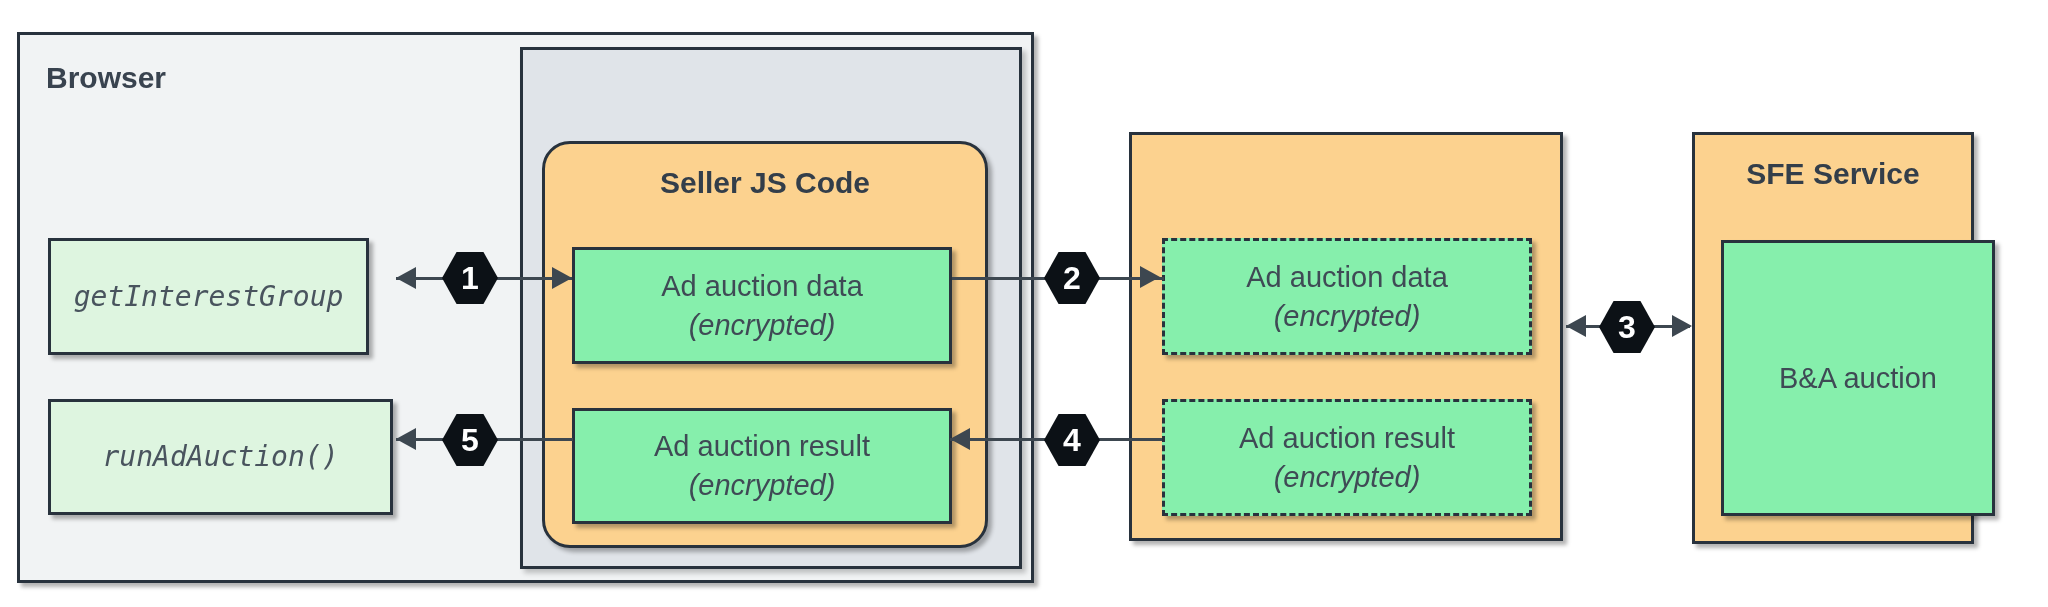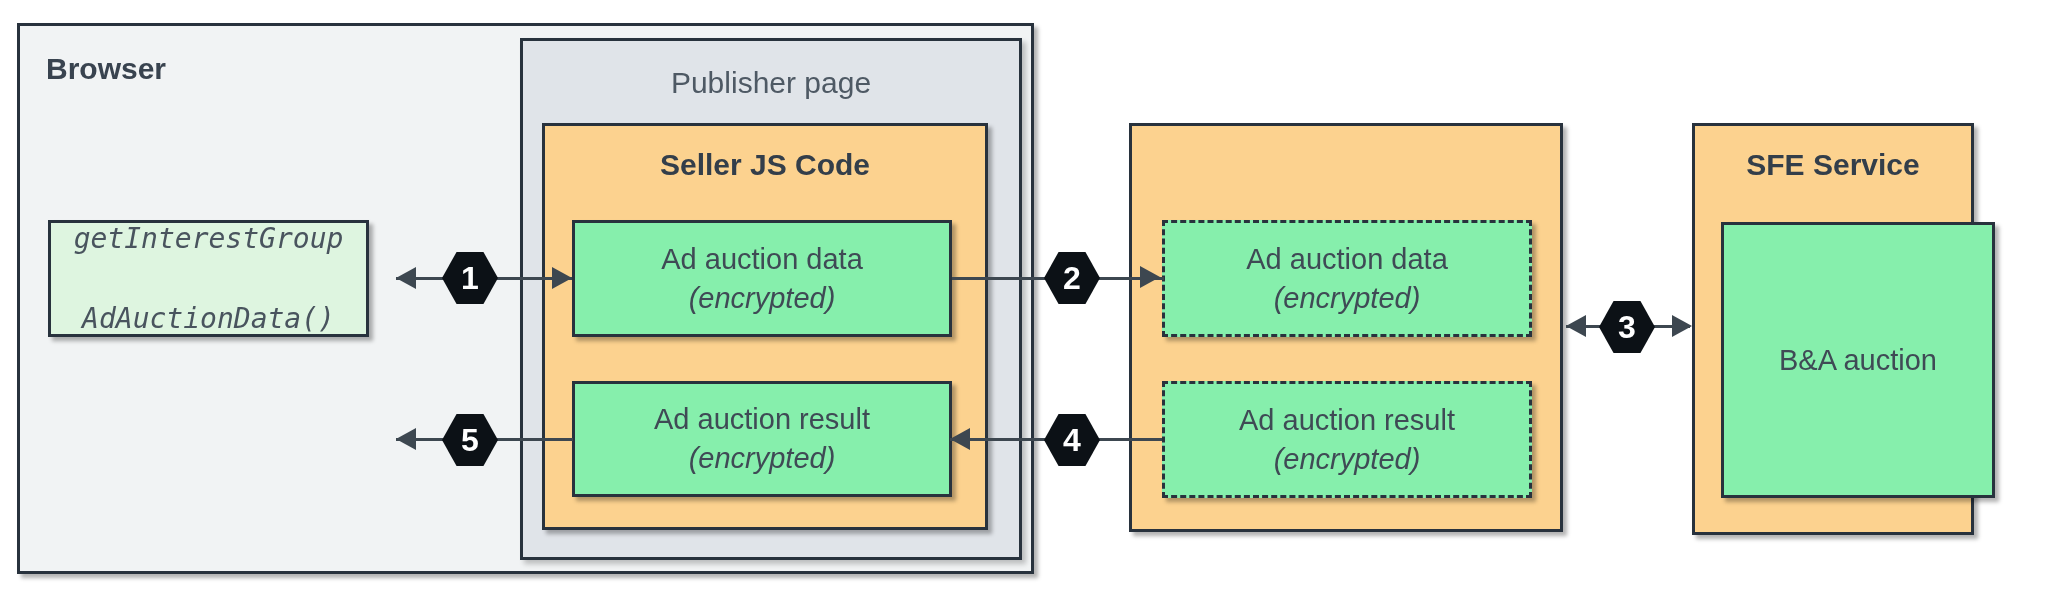--- a/index.html
+++ b/index.html
@@ -2,34 +2,34 @@
 <html><head>
 <meta charset="utf-8">
 <style>
   html,body{margin:0;padding:0;background:#ffffff;}
   *{box-sizing:border-box;}
   #canvas{
     position:relative;width:2048px;height:607px;background:#ffffff;overflow:hidden;
     font-family:"Liberation Sans",sans-serif;
   }
   .box{position:absolute;border:3px solid #28323d;}
-  .shadow{box-shadow:4px 4px 4px rgba(0,0,0,0.30);}
+  .shadow{box-shadow:4px 4px 4px rgba(0,0,0,0.30);margin-top:9px;}
   .softshadow{box-shadow:4px 4px 5px rgba(0,0,0,0.22);}
 
   .browser{left:17px;top:23px;width:1017px;height:551px;background:#f1f3f4;}
   .browser-label{position:absolute;left:26px;top:26px;font-size:30px;font-weight:bold;color:#39434f;}
 
   .publisher{left:500px;top:12px;width:502px;height:522px;background:#e0e4e9;}
   .publisher-label{position:absolute;left:0;top:25px;width:100%;text-align:center;
     font-size:30px;color:#4e5964;}
 
   .panel-title{position:absolute;left:0;top:22px;width:100%;text-align:center;
     font-size:30px;font-weight:bold;color:#333e4a;}
 
-  .sellerjs{left:19px;top:82px;width:446px;height:407px;background:#fcd28f;}
+  .sellerjs{left:19px;top:82px;width:446px;height:407px;background:#fcd28f;border-radius:28px;}
   .sas{left:1129px;top:123px;width:434px;height:409px;background:#fcd28f;}
   .sfe{left:1692px;top:123px;width:282px;height:412px;background:#fcd28f;}
 
   .cell{position:absolute;background:#86efac;display:flex;flex-direction:column;
     align-items:center;justify-content:center;text-align:center;
     font-size:29px;line-height:39px;color:#3f4a55;}
   .cell .sub{font-style:italic;text-align:center;}
   .dashed{border-style:dashed;}
 
   .api{position:absolute;background:#def5e0;display:flex;flex-direction:column;
@@ -54,25 +54,26 @@
 </head>
 <body>
 
 <div id="canvas">
 
   <div class="box shadow browser">
     <div class="browser-label">Browser</div>
 
     <div class="box shadow api" style="left:28px;top:194px;width:321px;height:117px;gap:42px;">
       <span>getInterestGroup</span>
-      <span>AdAuctionData()</span>
+    </div>
+    <div class="box shadow api" style="left:28px;top:355px;width:345px;height:116px;">
+      <span>runAdAuction()</span>
     </div>
 
     <div class="box softshadow publisher">
-      <div class="publisher-label">Publisher page</div>
 
       <div class="box shadow sellerjs">
         <div class="panel-title">Seller JS Code</div>
         <div class="box shadow cell" style="left:27px;top:94px;width:380px;height:117px;">
           <span>Ad auction data</span>
           <span class="sub">(encrypted)</span>
         </div>
         <div class="box shadow cell" style="left:27px;top:255px;width:380px;height:116px;">
           <span>Ad auction result</span>
           <span class="sub">(encrypted)</span>

